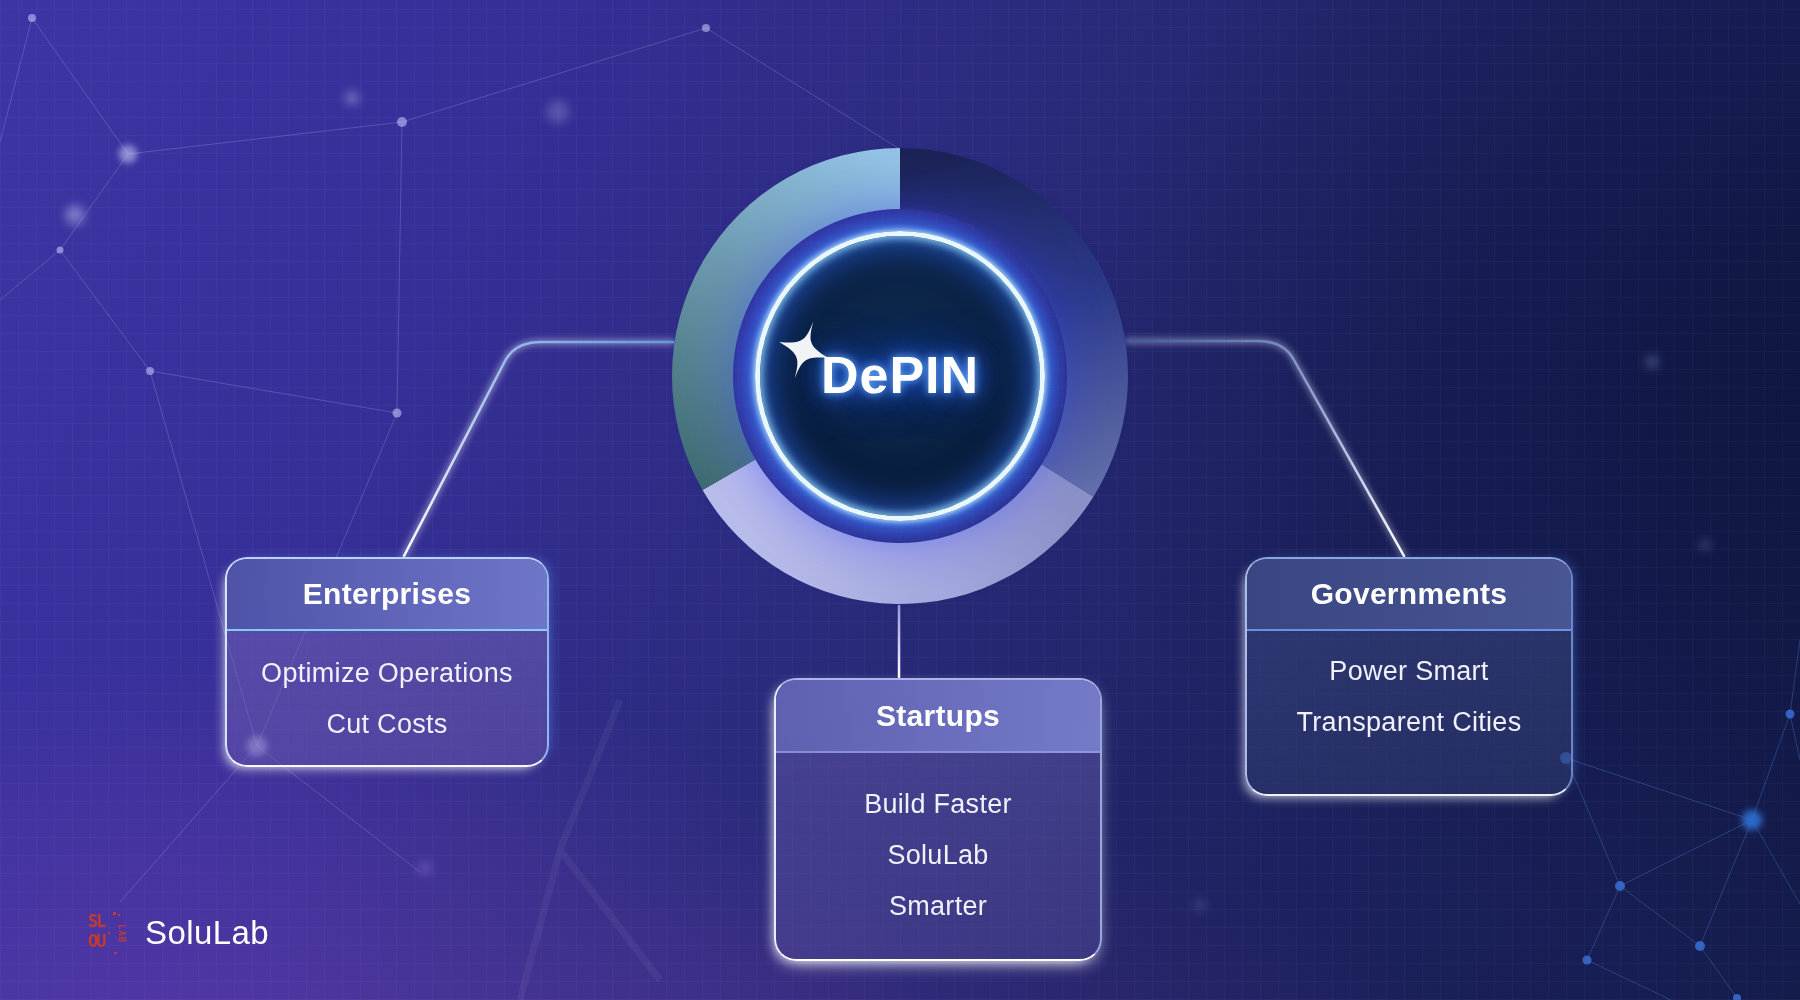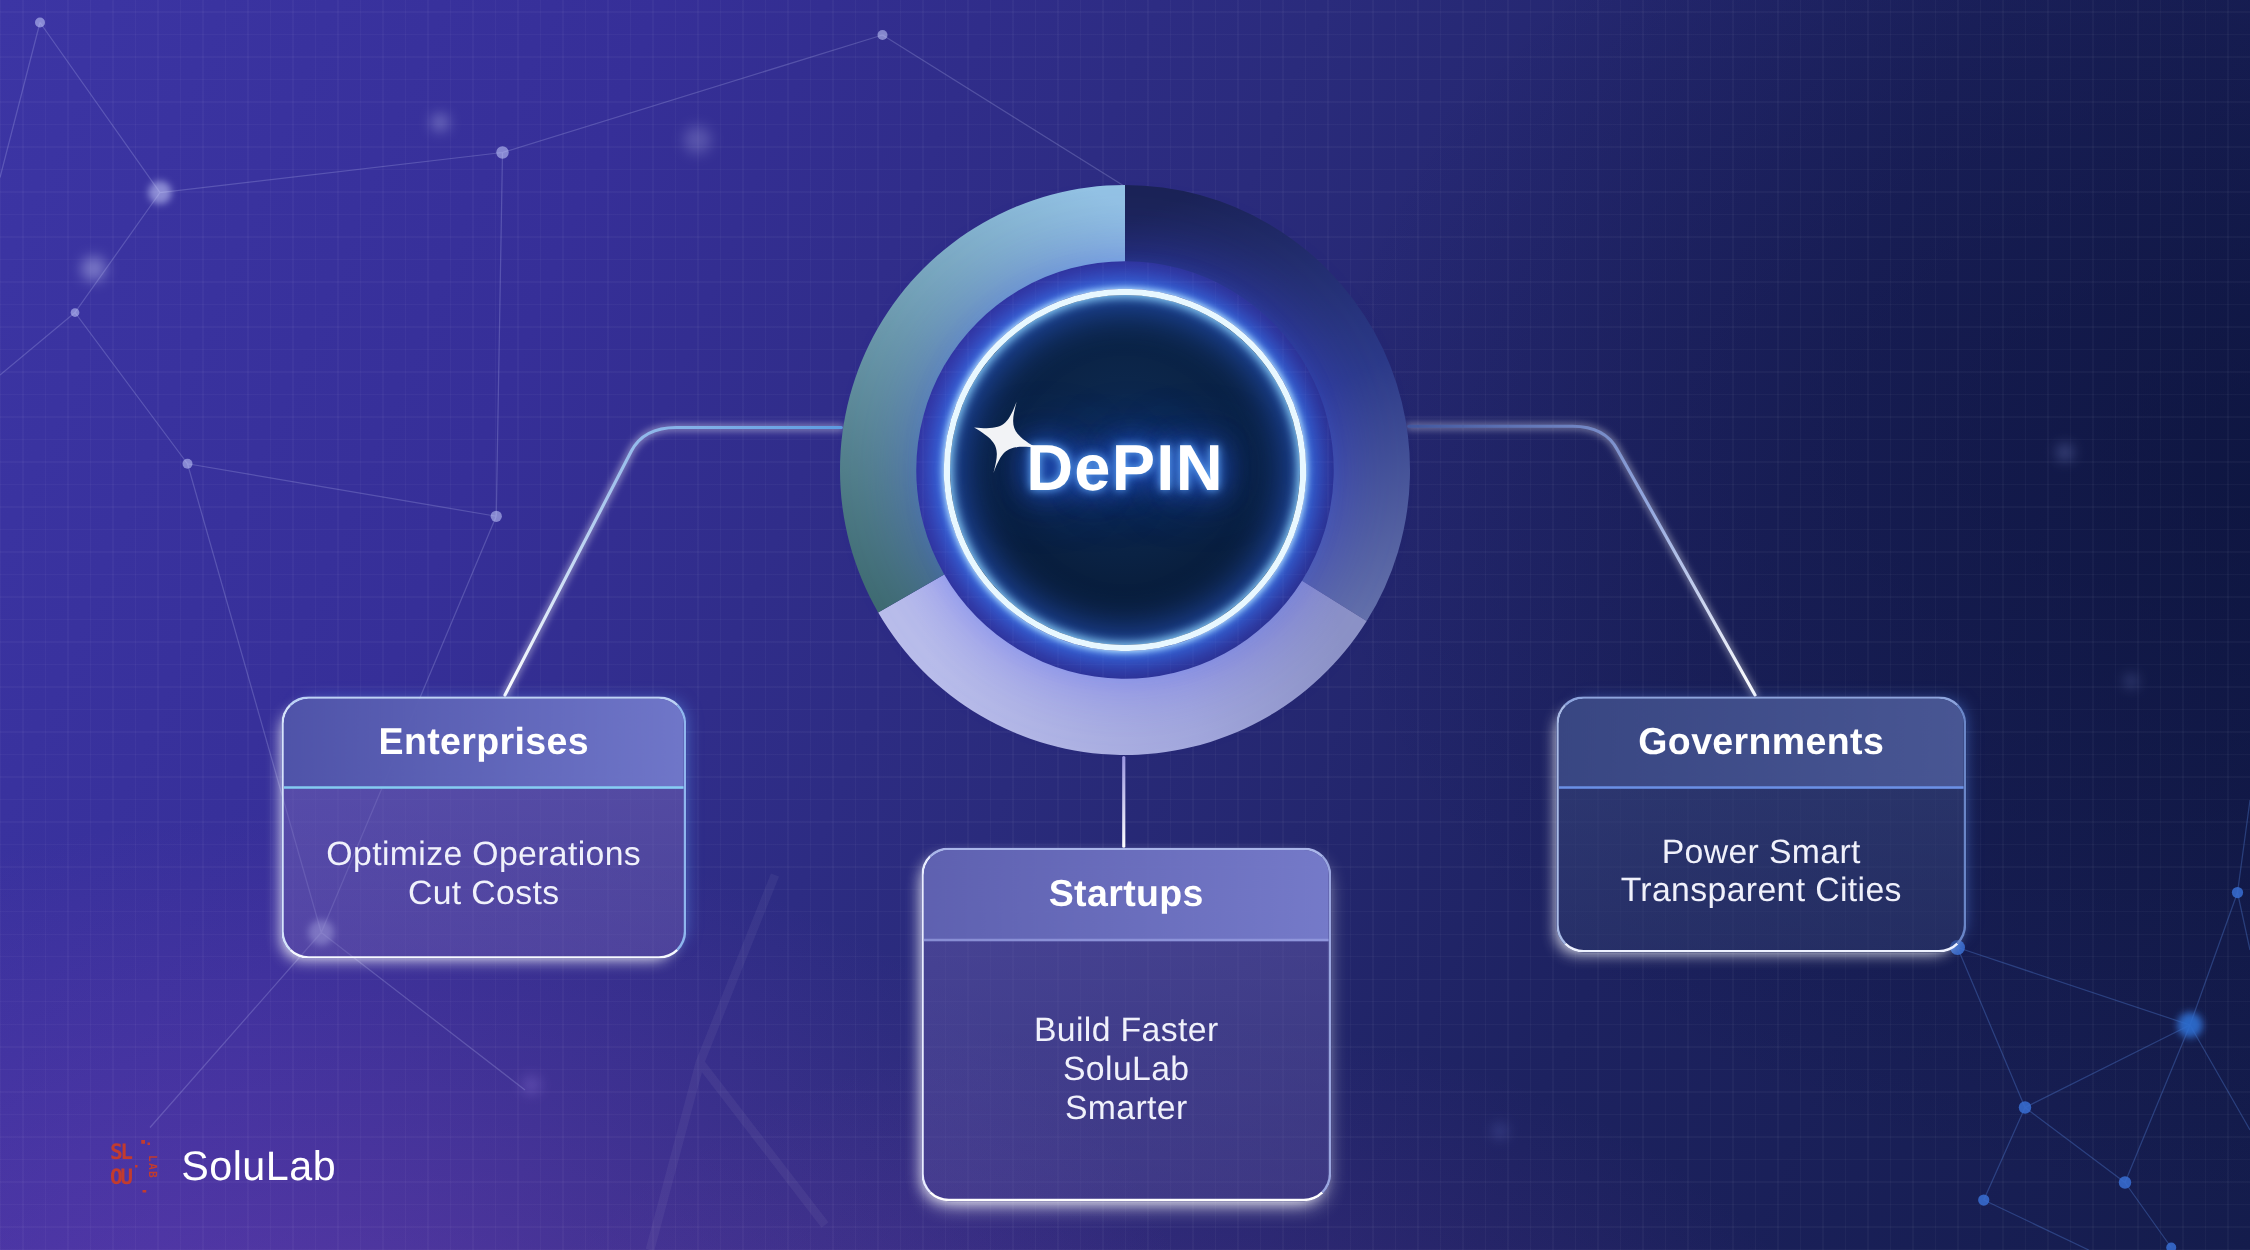--- a/index.html
+++ b/index.html
@@ -57,47 +57,47 @@
     position:absolute;border-radius:22px;box-sizing:border-box;
     border:2px solid;overflow:hidden;color:#fff;
   }
   .card-header{
     height:70px;display:flex;align-items:center;justify-content:center;
     font-size:30px;font-weight:700;letter-spacing:0.3px;
     border-bottom:2px solid;
   }
   .card-body{
     display:flex;flex-direction:column;align-items:center;justify-content:center;
-    font-size:27px;color:#f0f1fb;letter-spacing:0.3px;
+    gap:20px;font-size:27px;color:#f0f1fb;letter-spacing:0.3px;
   }
   .card-enterprises{
     left:225px;top:557px;width:324px;height:210px;
     border-color:#bcd2f5 #8fb6ee #f6f9ff #d6e4fa;
     box-shadow:-5px 6px 12px -6px rgba(255,255,255,0.95), 6px -3px 14px -8px rgba(110,170,255,0.6);
     background:linear-gradient(180deg, rgba(120,106,188,0.55), rgba(112,96,178,0.42));
   }
   .card-enterprises .card-header{
     background:linear-gradient(93deg, rgba(78,83,168,0.94), rgba(113,121,203,0.94));
     border-bottom-color:rgba(138,216,248,0.9);
   }
   .card-enterprises .card-body{height:136px;}
   .card-startups{
-    left:737px;top:678px;width:328px;height:283px;
+    left:774px;top:678px;width:328px;height:283px;
     border-color:#aab6ea #9aa6e0 #ffffff #e9edff;
     box-shadow:0 7px 18px -7px rgba(255,255,255,0.95), -5px 4px 12px -6px rgba(255,255,255,0.7);
     background:linear-gradient(180deg, rgba(104,94,176,0.50), rgba(92,82,160,0.38));
   }
   .card-startups .card-header{
     height:71px;
     background:linear-gradient(93deg, rgba(96,99,178,0.92), rgba(121,127,206,0.92));
     border-bottom-color:rgba(158,166,230,0.65);
   }
   .card-startups .card-body{height:204px;}
   .card-governments{
-    left:1245px;top:557px;width:328px;height:205px;
+    left:1245px;top:557px;width:328px;height:239px;
     border-color:#8da4dd #6a86c8 #eef2ff #a9bbe6;
     box-shadow:-5px 6px 12px -6px rgba(255,255,255,0.9), 6px -3px 14px -8px rgba(90,140,240,0.6);
     background:linear-gradient(180deg, rgba(58,72,128,0.62), rgba(48,60,112,0.52));
   }
   .card-governments .card-header{
     background:linear-gradient(93deg, rgba(57,71,131,0.94), rgba(74,88,150,0.94));
     border-bottom-color:rgba(112,152,240,0.9);
   }
   .card-governments .card-body{height:131px;}
   

